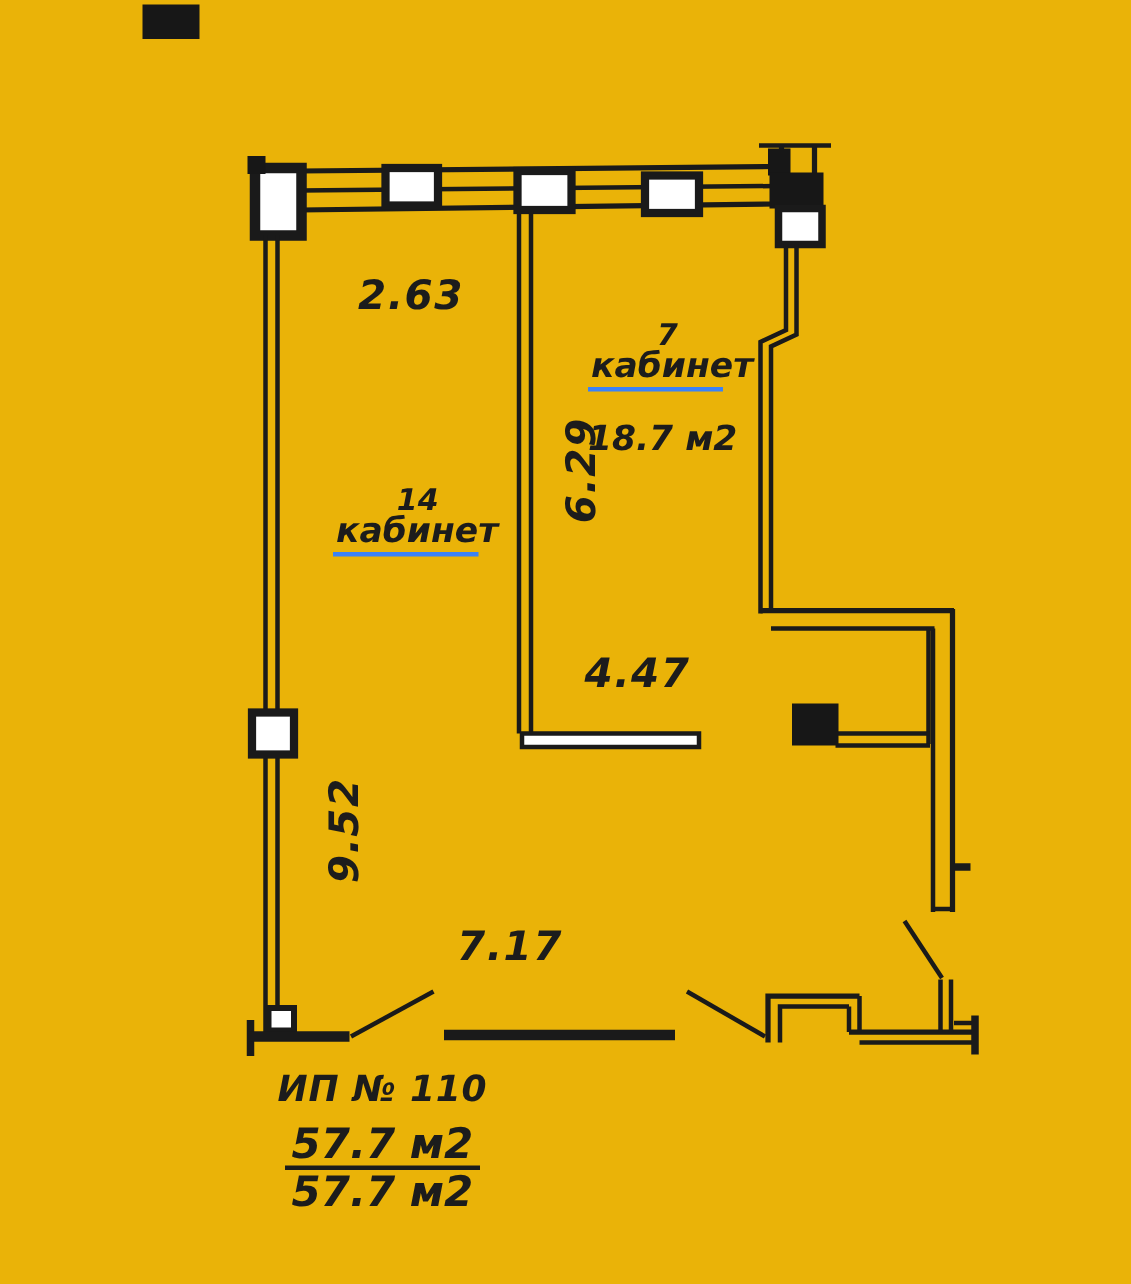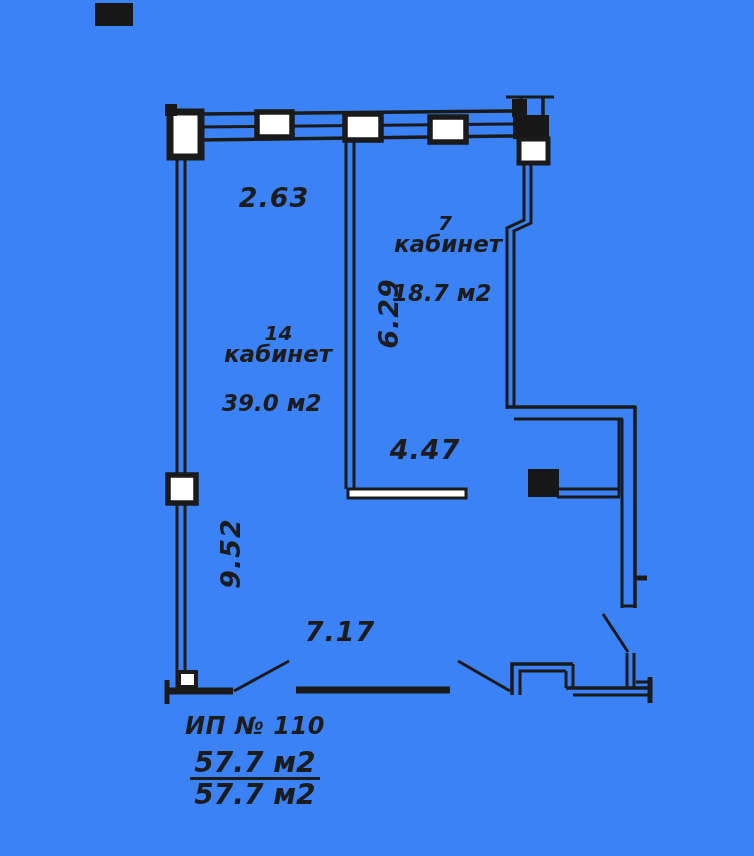--- a/index.html
+++ b/index.html
@@ -2,21 +2,21 @@
 <html><head>
 <meta charset="utf-8">
 <style>
   html,body{margin:0;padding:0;}
   body{
     width:754px;height:856px;
     background:#fdfdfd;
     font-family:"DejaVu Sans", sans-serif;
     overflow:hidden;
   }
-  .stage{position:relative;width:754px;height:856px;background:#3b82f6;}
+  .stage{position:relative;width:754px;height:856px;background:#eab308;}
   svg{position:absolute;left:0;top:0;}
   .lbl{
     position:absolute;
     color:#1c1c1c;
     font-style:italic;
     font-weight:bold;
     white-space:nowrap;
   }
   .dim{
     font-size:27px;
@@ -152,21 +152,20 @@
 
   <div class="lbl dim" style="left:388px;top:434px;width:74px;font-style:italic;">4.47</div>
 
   <div class="lbl dim vert" style="left:194px;top:538px;width:72px;">9.52</div>
 
   <div class="lbl dim" style="left:303px;top:616px;width:74px;">7.17</div>
 
   <div class="lbl room-label" style="left:222px;top:324px;width:97px;">
     <div class="rnum">14</div>
     <div class="rname">кабинет</div>
-    <div class="rarea">39.0 м2</div>
   </div>
 
   <div class="lbl room-label" style="left:392px;top:214px;width:90px;">
     <div class="rnum">7</div>
     <div class="rname">кабинет</div>
     <div class="rarea">18.7 м2</div>
   </div>
 
   <div class="lbl footer" style="left:185px;top:712px;">
     <span class="unit">ИП № 110</span>

